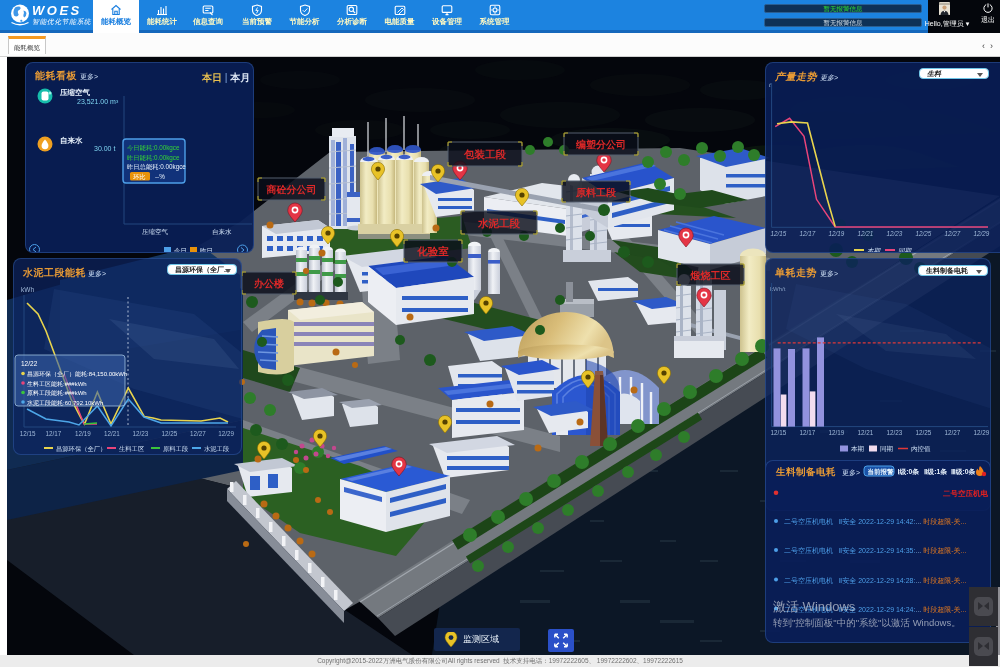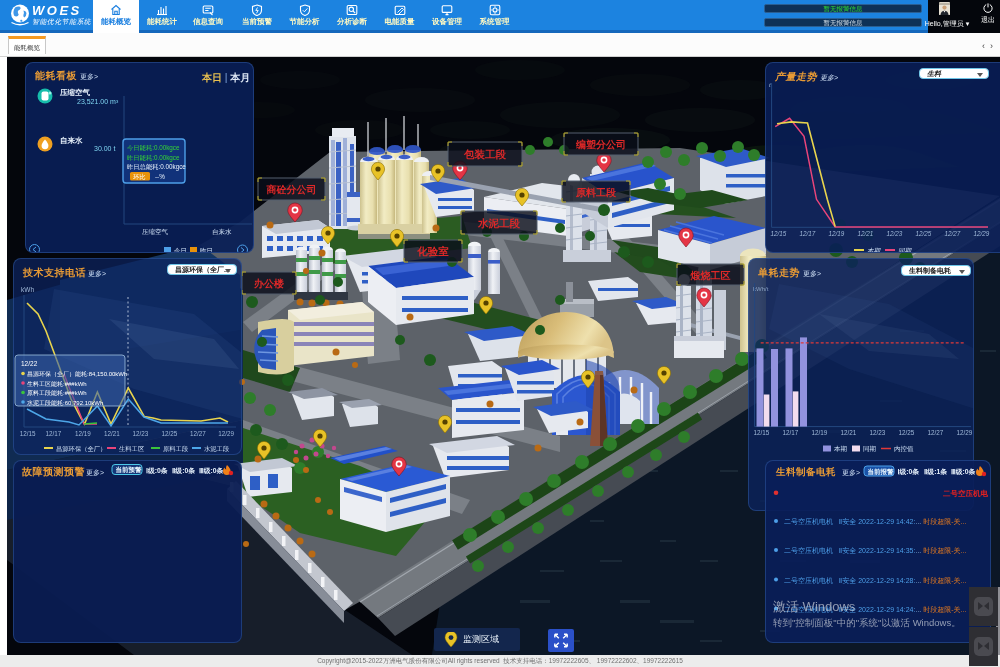--- a/index.html
+++ b/index.html
@@ -36,21 +36,21 @@
   #footer { left:0; top:655px; width:1000px; height:12px; background:#ececec; z-index:31;
      text-align:center; font-size:6.5px; color:#707070; line-height:12px; }
 
   
   .panel { position:absolute; border-radius:8px; background:rgba(10,33,92,0.83);
      border:1px solid rgba(70,120,200,0.35); z-index:10; overflow:hidden; }
   #pL1 { left:13px; top:62px;  width:229px; height:191px; background:rgba(9,30,86,0.93);margin-left:12px; }
   #pL2 { left:13px; top:258px; width:229px; height:197px; background:rgba(12,36,95,0.72); }
   #pL3 { left:13px; top:460px; width:229px; height:183px; background:rgba(9,28,82,0.95); }
   #pR1 { left:765px; top:62px;  width:270px; height:191px; background:rgba(9,30,86,0.90);font-style:italic; }
-  #pR2 { left:748px; top:258px; width:226px; height:253px; background:rgba(11,34,92,0.82); }
+  #pR2 { left:765px; top:258px; width:226px; height:253px; background:rgba(11,34,92,0.82); }
   #pR3 { left:765px; top:460px; width:226px; height:183px; background:rgba(10,30,88,0.93); }
   .ptitle { position:absolute; color:#e79a35; font-weight:bold; font-size:10px; letter-spacing:0.5px; }
   .pmore { position:absolute; color:#cfe0f5; font-size:7px; }
   .dropdown { position:absolute; height:11px; background:#fff; border:1px solid #6ec6e8; border-radius:4px;
       font-size:7px; color:#222; font-weight:bold; line-height:10px; padding-left:7px; }
   .dropdown .dd-ar { position:absolute; right:5px; top:3.5px; width:0; height:0;
       border-left:3px solid transparent; border-right:3px solid transparent; border-top:4px solid #555; }
 
   
   #wm1 { left:773px; top:598px; color:rgba(200,205,215,0.72); font-size:13px; z-index:40; }
@@ -803,21 +803,21 @@
       <text x="148" y="189.5" font-size="6.5" fill="#cfe0f5">今日</text>
       <rect x="164" y="184" width="7" height="5.5" fill="#e8920a"></rect>
       <text x="174" y="189.5" font-size="6.5" fill="#cfe0f5">昨日</text>
       <circle cx="8.5" cy="186.5" r="5" fill="none" stroke="#4d9fe8" stroke-width="1"></circle>
       <path d="M10 184 l-3 2.5 l3 2.5" fill="none" stroke="#4d9fe8" stroke-width="1"></path>
       <circle cx="216.5" cy="187" r="5" fill="none" stroke="#4d9fe8" stroke-width="1"></circle>
       <path d="M215 184.5 l3 2.5 l-3 2.5" fill="none" stroke="#4d9fe8" stroke-width="1"></path>
     </svg>
   </div>
   <div id="pL2" class="panel">
-    <div class="ptitle" style="left:9px;top:7px">技术支持电话</div>
+    <div class="ptitle" style="left:9px;top:7px">水泥工段能耗</div>
     <div class="pmore" style="left:74px;top:10px">更多&gt;</div>
     <div class="dropdown" style="left:153px;top:5px;width:70px">昌源环保（全厂...<div class="dd-ar"></div></div>
     <svg class="abs" style="left:0;top:0" width="229" height="197" viewBox="0 0 229 197">
 
       <polygon points="40,30 180,55 229,95 229,160 120,130 30,90" fill="rgba(90,130,200,0.10)"></polygon>
       <polygon points="95,60 200,80 225,110 140,100" fill="rgba(150,180,230,0.10)"></polygon>
       <text x="7" y="33" font-size="6.5" fill="#9fb8d8">kWh</text>
       <line x1="10" y1="36" x2="10" y2="168" stroke="#23477f" stroke-width="1"></line>
       <line x1="10" y1="168" x2="222" y2="168" stroke="#23477f" stroke-width="1"></line>
       <line x1="114" y1="38" x2="114" y2="166" stroke="#dfe8f5" stroke-width="1" stroke-dasharray="2,2.5" opacity="0.75"></line>
@@ -850,35 +850,20 @@
       <g font-size="6.3" fill="#cfe0f5">
         <line x1="30" y1="189" x2="39" y2="189" stroke="#e8d44d" stroke-width="2"></line>
           <text x="42" y="191.5">昌源环保（全厂）</text>
         <line x1="93" y1="189" x2="102" y2="189" stroke="#e8447a" stroke-width="2"></line>
           <text x="105" y="191.5">生料工区</text>
         <line x1="137" y1="189" x2="146" y2="189" stroke="#3bc43b" stroke-width="2"></line>
           <text x="149" y="191.5">原料工段</text>
         <line x1="178" y1="189" x2="187" y2="189" stroke="#4da6e8" stroke-width="2"></line>
           <text x="190" y="191.5">水泥工段</text>
       </g>
-    </svg>
-  </div>
-  <div id="pL3" class="panel">
-    <div class="ptitle" style="left:8px;top:4px">故障预测预警</div>
-    <div class="pmore" style="left:72px;top:7px">更多&gt;</div>
-    <svg class="abs" style="left:0;top:0" width="229" height="183" viewBox="0 0 229 183">
-      <rect x="98" y="3.5" width="30" height="10" rx="3" fill="rgba(30,80,160,0.5)" stroke="#4dc8e8" stroke-width="1"></rect>
-      <text x="101.5" y="11" font-size="6.5" fill="#e8f6ff" font-weight="bold">当前预警</text>
-      <g font-size="6.8" fill="#e8f2fc" font-weight="bold">
-        <text x="132" y="11.5">Ⅰ级:0条</text>
-          <text x="158" y="11.5">Ⅱ级:0条</text>
-          <text x="185" y="11.5">Ⅲ级:0条</text>
-      </g>
-      <path d="M213 4 c2.6,2.6 3.6,4.4 3.6,6.2 a3.8,3.8 0 1 1 -7.6,0 c0,-1.3 0.6,-2.6 1.6,-3.8 c0.2,1 0.8,1.6 1.6,2 c-0.4,-1.6 0,-3.2 0.8,-4.4z" fill="#f08018"></path>
-      <circle cx="217" cy="12" r="2.2" fill="#e02020"></circle>
     </svg>
   </div>
   <div id="pR1" class="panel">
     <div class="ptitle" style="left:9px;top:7px">产量走势</div>
     <div class="pmore" style="left:54px;top:10px">更多&gt;</div>
     <div class="dropdown" style="left:153px;top:5px;width:70px">生料<div class="dd-ar"></div></div>
     <svg class="abs" style="left:0;top:0" width="226" height="191" viewBox="0 0 226 191">
       <text x="3" y="24" font-size="6" fill="#9fb8d8">t</text>
       <line x1="5.6" y1="20" x2="5.6" y2="164.3" stroke="#23477f" stroke-width="1"></line>
       <line x1="5.6" y1="164.3" x2="222" y2="164.3" stroke="#23477f" stroke-width="1"></line>

